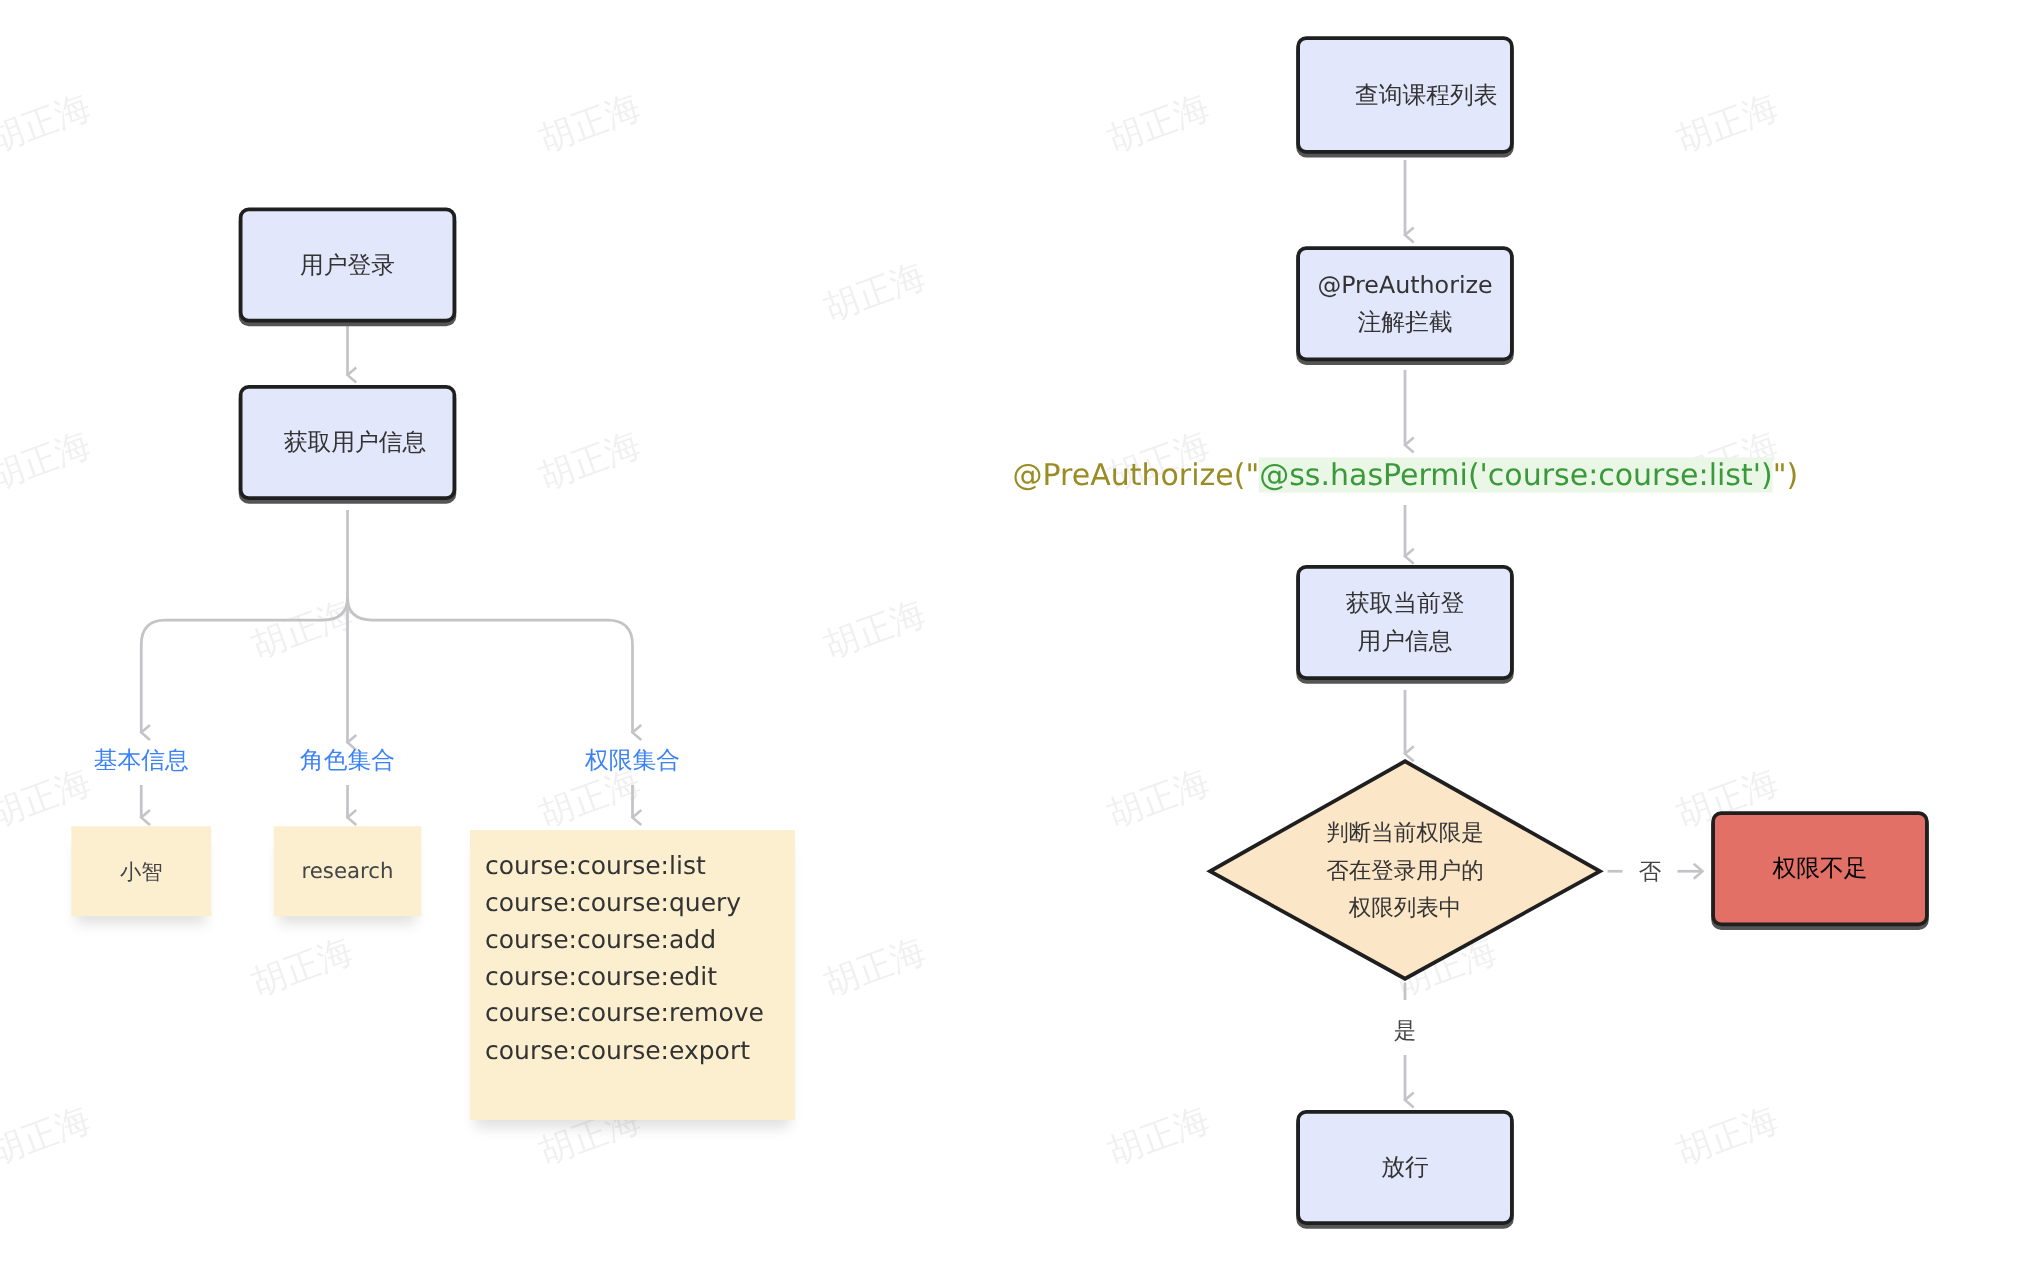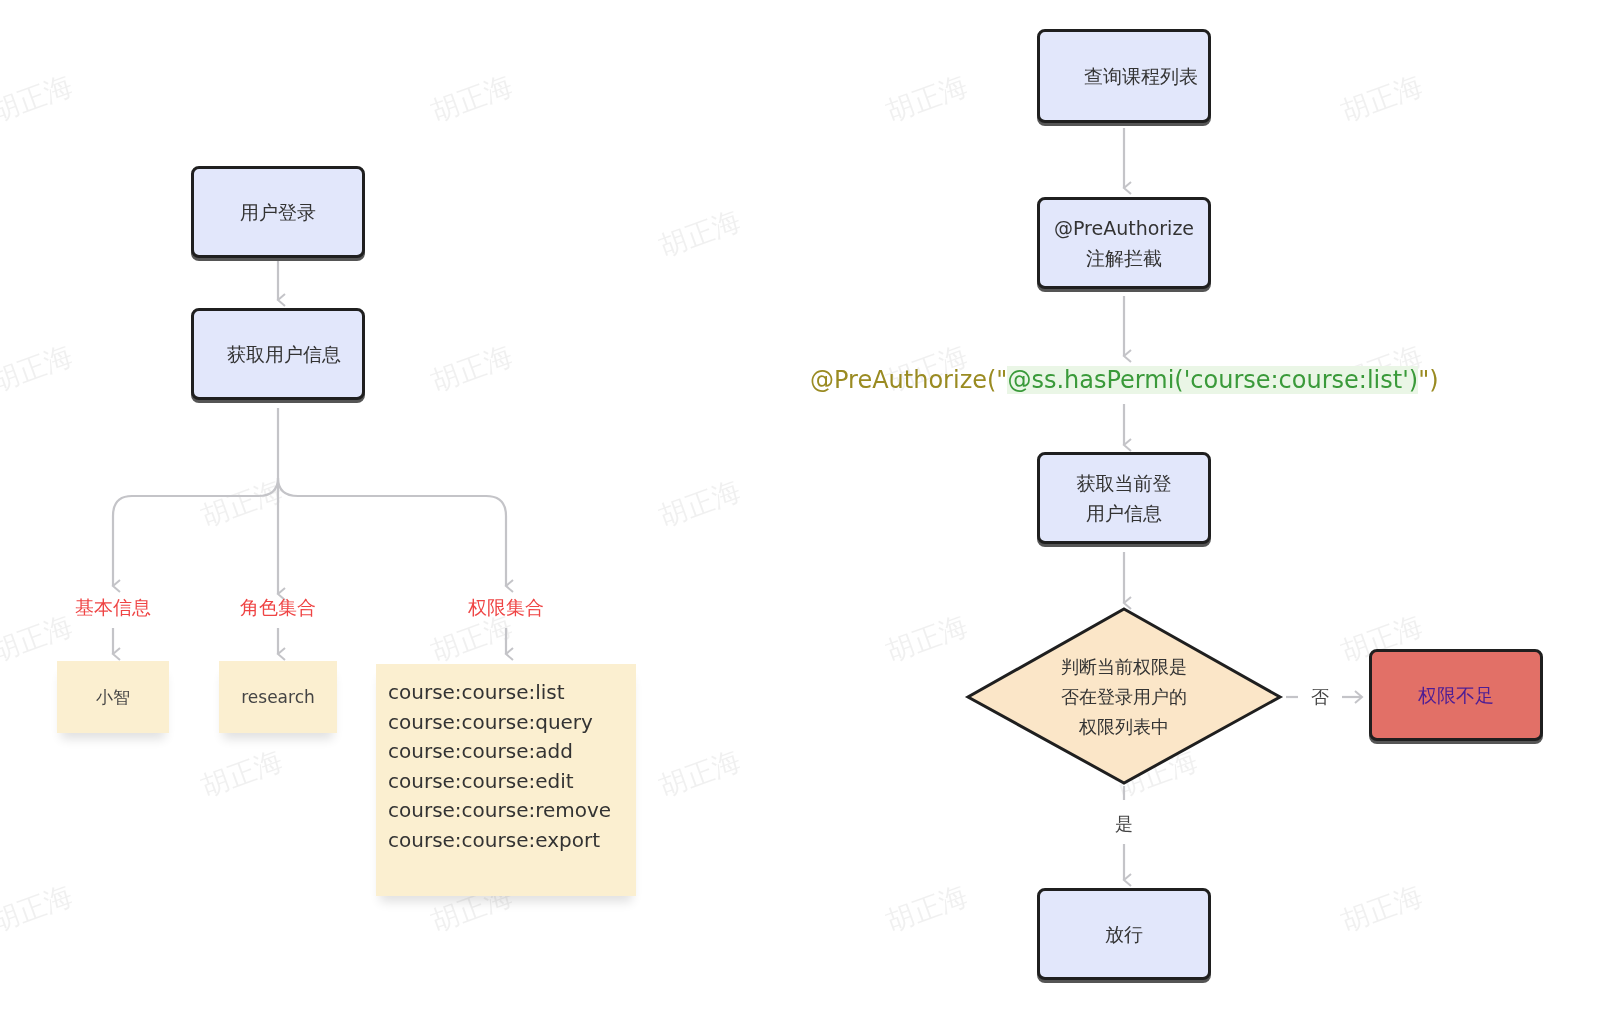--- a/index.html
+++ b/index.html
@@ -3,26 +3,26 @@
 <meta charset="utf-8">
 <style>
   html, body { margin:0; padding:0; background:#ffffff; }
   body { width:1624px; height:1030px; position:relative; overflow:hidden;
          font-family: "DejaVu Sans", "Liberation Sans", sans-serif; color:#333; }
   .canvas { position:absolute; left:0; top:0; width:1624px; height:1030px; }
   svg.lines { position:absolute; left:0; top:0; }
   .node { position:absolute; box-sizing:border-box; background:#e2e7fb; border:3px solid #1f1f1f;
           border-radius:8px; display:flex; align-items:center; justify-content:center; text-align:center;
           font-size:19px; color:#333; line-height:30px; box-shadow:0 3px 0 #555; }
-  .node.red { background:#e27067; color:#4c1d95;justify-content:center; }
+  .node.red { background:#e27067; color:#000000;justify-content:center; }
   .sticky { position:absolute; background:#fbefd0; display:flex; align-items:center; justify-content:center;
             font-size:17px; color:#444; box-shadow:0 10px 10px -4px rgba(0,0,0,0.12); }
   .sticky.list { display:block; padding:14px 12px; box-sizing:border-box; font-size:20px; line-height:29.5px; color:#333;
                  font-family:"DejaVu Sans", sans-serif; }
-  .label { position:absolute; font-size:19px; color:#ef4444; white-space:nowrap; transform:translateX(-50%); }
+  .label { position:absolute; font-size:19px; color:#3b82f6; white-space:nowrap; transform:translateX(-50%); }
   .edge-label { position:absolute; font-size:18px; color:#444; background:#fff; padding:0 6px; transform:translate(-50%,-50%); }
   .code { position:absolute; left:810px; top:366px; font-size:24px; white-space:nowrap; font-family:"DejaVu Sans", sans-serif; }
   .code .a { color:#9a8b22; }
   .code .b { color:#3a9a3a; background:#eaf6e6; }
   .diamond-text { position:absolute; text-align:center; font-size:18px; line-height:30px; color:#333; }
   .wm { position:absolute; font-size:28px; color:rgba(0,0,0,0.06); transform:rotate(-20deg); white-space:nowrap; pointer-events:none; }
 </style>
 </head>
 <body>
 

